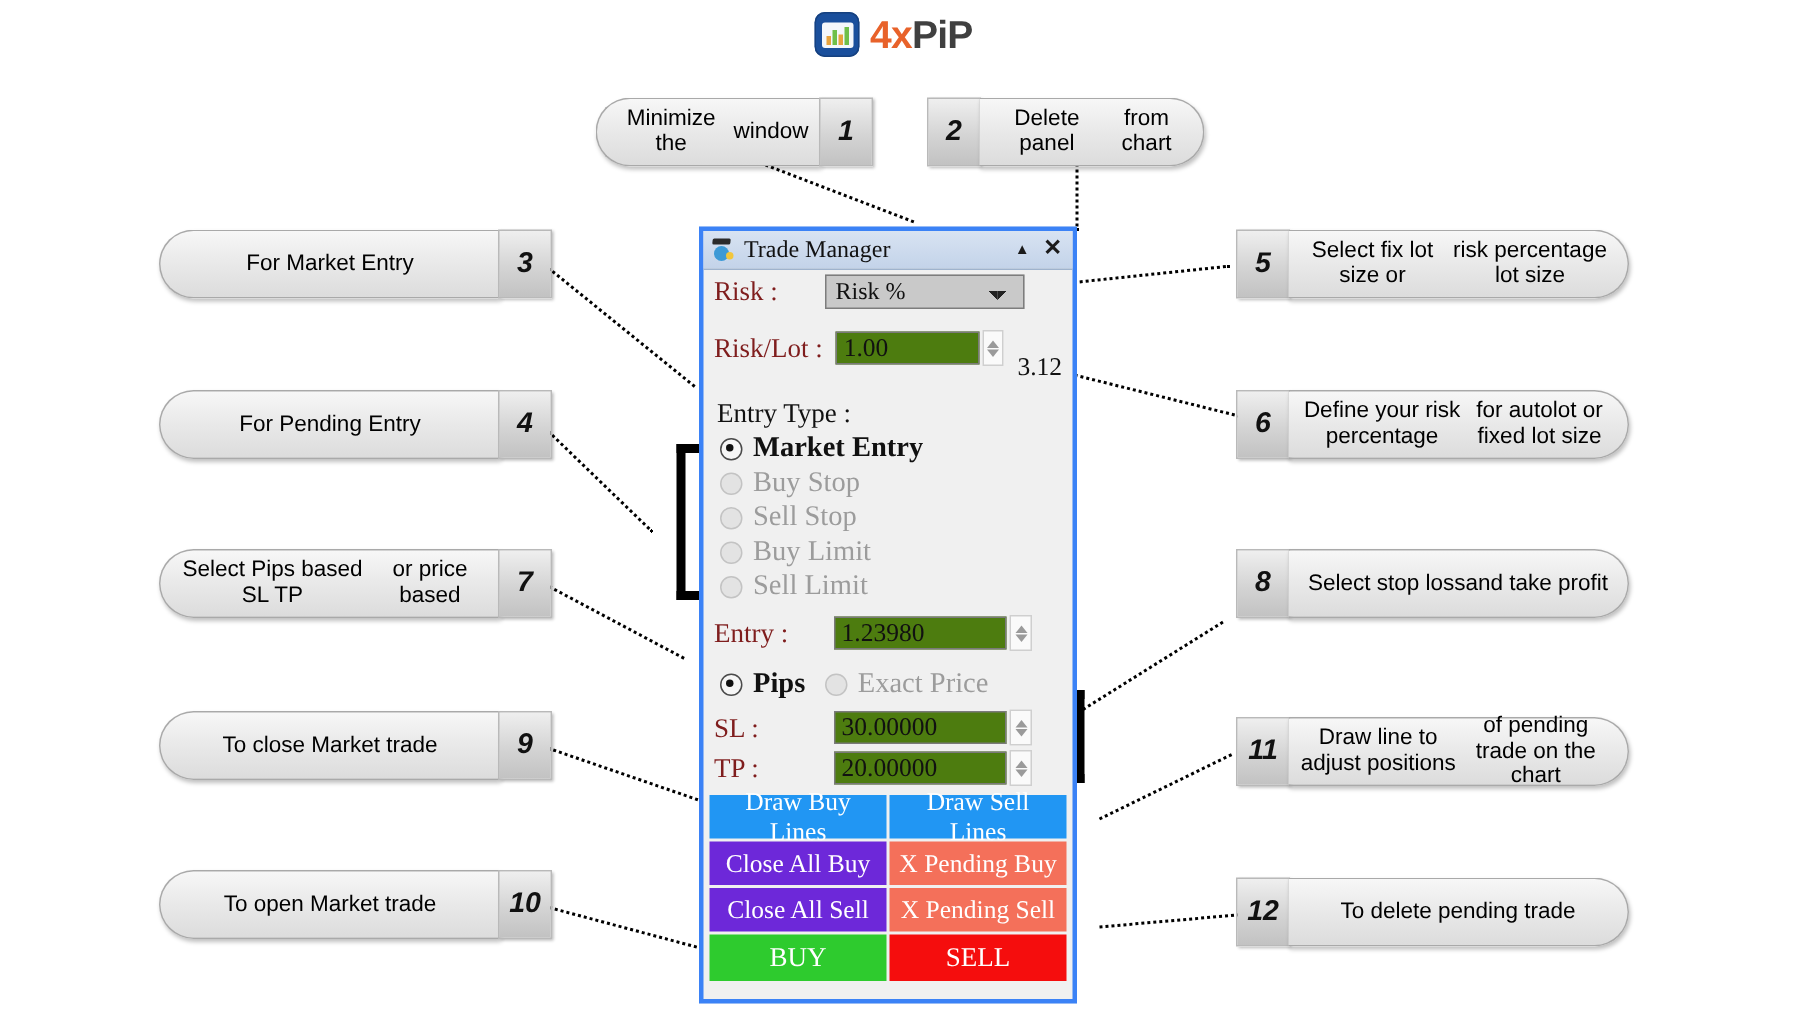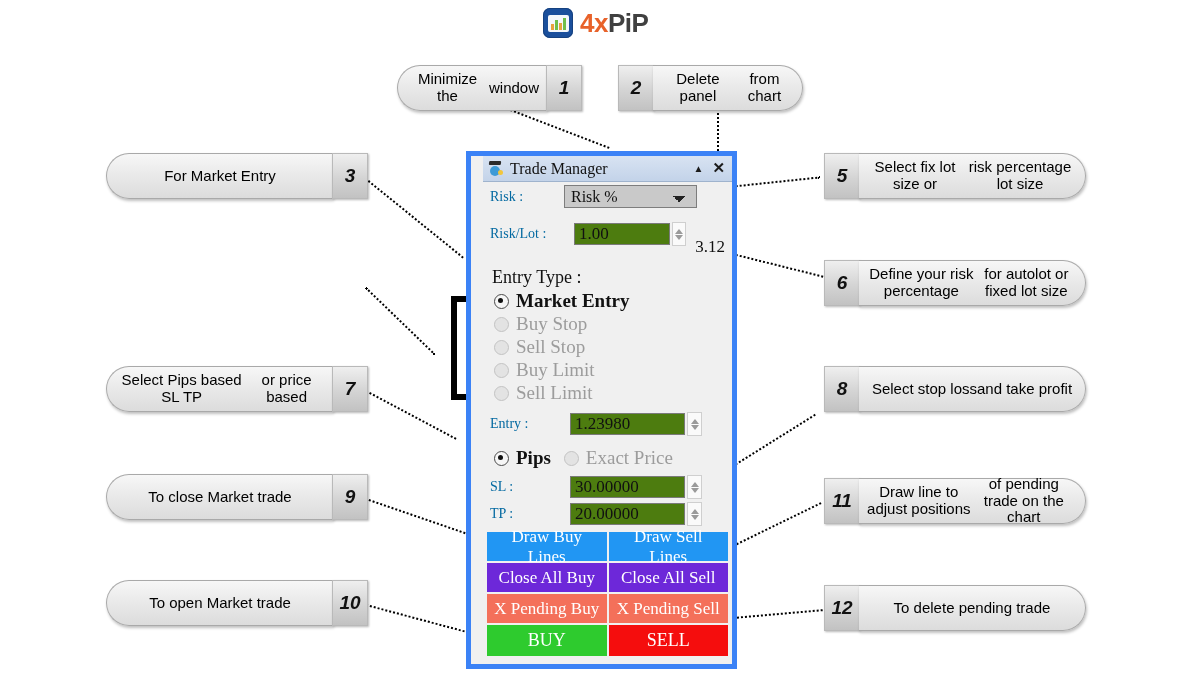--- a/index.html
+++ b/index.html
@@ -50,41 +50,40 @@
   
   .dots{position:absolute;height:0;border-top:2px dotted #000;transform-origin:0 50%;}
 
   
   .bracket{position:absolute;border:6px solid #000;}
   #bracket-entry{left:451px;top:296px;width:18px;height:92px;border-right:none;}
   #bracket-sltp{left:703px;top:460px;width:14px;height:50px;border-left:none;}
 
   
   #panel{
-    position:absolute;left:466px;top:151px;width:271px;height:518px;
-    background:#f0f0f0;border:5px solid #3b82f6;box-sizing:border-box;
+    position:absolute;left:466px;top:151px;width:252px;height:518px;
+    background:#f0f0f0;border:3px solid #3b82f6;box-sizing:border-box;
     font-family:"Liberation Serif", serif;
-    padding-left:12px;
   }
   #titlebar{
     height:25px;background:linear-gradient(180deg,#d8e3f2 0%,#c3d3e9 100%);
     border-bottom:1px solid #9fb3cd;display:flex;align-items:center;padding:0 5px;gap:5px;
   }
   #titlebar .ticon{width:17px;height:16px;position:relative;flex:0 0 auto;}
   #titlebar .ticon .cap{position:absolute;left:1px;top:0px;width:12px;height:4px;background:#2b2b2b;border-radius:1px;transform:skewX(-6deg);}
   #titlebar .ticon .face{position:absolute;left:2px;top:5px;width:10px;height:10px;border-radius:50%;background:#3d9ad6;}
   #titlebar .ticon .dot{position:absolute;left:10px;top:9px;width:5px;height:5px;border-radius:50%;background:#f2c63c;}
   #titlebar .ttl{font-size:16px;color:#111;flex:1;line-height:1;}
   #titlebar .wbtn{font-size:13px;color:#1b1b1b;line-height:1;padding:0 2px;cursor:default;}
   #titlebar .wmin{font-size:10px;}
   #titlebar .wclose{font-size:15px;font-weight:bold;}
 
   .pbody{padding:3px 7px 0 7px;}
   .row{display:flex;align-items:center;margin-bottom:3px;}
-  .lbl{font-size:14px;color:#0369a1;}
+  .lbl{font-size:18px;color:#7f1d1d;}
   .lbl.w1{width:74px;}
   .lbl.w2{width:90px;}
   .lbl.w3{width:80px;}
 
   select.ddl{
     width:133px;height:23px;font-family:"Liberation Serif",serif;font-size:16px;
     background:#c9c9c9;border:1px solid #7d7d7d;color:#111;padding-left:6px;
     -webkit-appearance:none;appearance:none;border-radius:0;
     background-image:linear-gradient(45deg,transparent 50%,#222 50%),linear-gradient(135deg,#222 50%,transparent 50%);
     background-position:calc(100% - 17px) 10px, calc(100% - 11px) 10px;
@@ -176,20 +175,24 @@
         <span>Delete panel</span>
         <span>from chart</span>
       </div>
   </div>
 
   <div class="callout left" style="left:106px;top:153px;width:262px;">
     <div class="body">For Market Entry</div>
     <div class="tab">3</div>
   </div>
 
+  <div class="callout left" style="left:106px;top:260px;width:262px;">
+    <div class="body">For Pending Entry</div>
+    <div class="tab">4</div>
+  </div>
 
   <div class="callout right" style="left:824px;top:153px;width:262px;">
     <div class="tab">5</div>
     <div class="body">
         <span>Select fix lot size or</span>
         <span>risk percentage lot size</span>
       </div>
   </div>
 
   <div class="callout right" style="left:824px;top:260px;width:262px;">
@@ -326,21 +329,21 @@
             <i class="a up"></i>
             <i class="a dn"></i>
           </span>
       </div>
     </div>
 
     <div class="btngrid">
       <button class="pbtn blue">Draw Buy Lines</button>
       <button class="pbtn blue">Draw Sell Lines</button>
       <button class="pbtn maroon">Close All Buy</button>
+      <button class="pbtn salmon">X Pending Buy</button>
       <button class="pbtn maroon">Close All Sell</button>
-      <button class="pbtn salmon">X Pending Buy</button>
       <button class="pbtn salmon">X Pending Sell</button>
       <button class="pbtn green big">BUY</button>
       <button class="pbtn red big">SELL</button>
     </div>
   </div>
 
 </div>
 
 </body></html>

